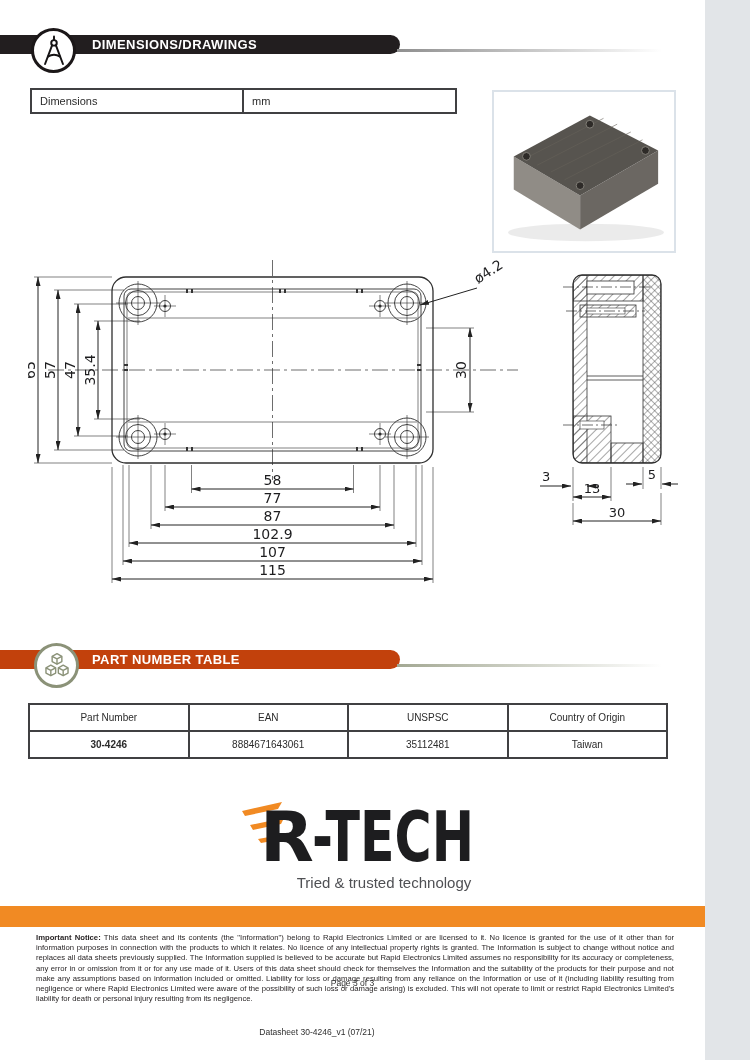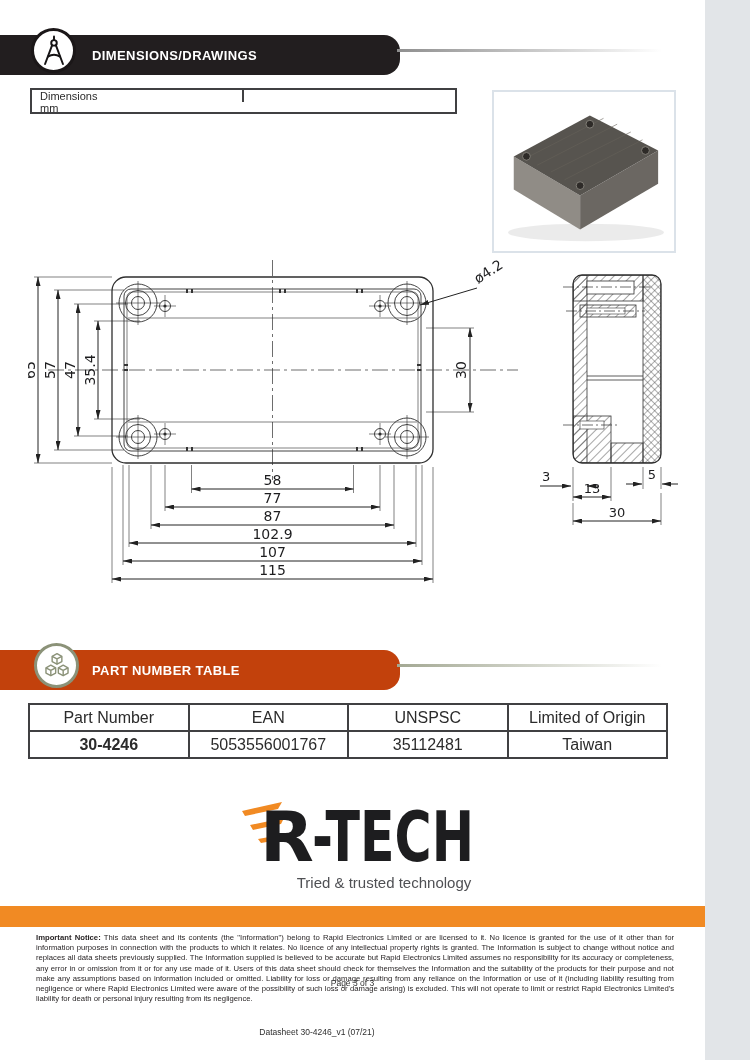--- a/index.html
+++ b/index.html
@@ -5,36 +5,36 @@
   * { margin:0; padding:0; box-sizing:border-box; }
   html,body { background:#fff; }
   #page {
     position:relative; width:750px; height:1060px; background:#ffffff;
     font-family:"Liberation Sans", sans-serif; overflow:hidden;
   }
   
   .side-rail { position:absolute; left:705px; top:0; width:45px; height:1060px; background:#e2e5e8; }
 
   
-  .bar { position:absolute; left:0; width:400px; height:40px; border-radius:0 16px 16px 0;
+  .bar { position:absolute; left:0; width:400px; height:19px; border-radius:0 16px 16px 0;
          display:flex; align-items:center; padding-left:92px; }
   .bar.black { top:35px; background:#221e1f; }
   .bar.green { top:650px; background:#c2410c; }
   .bar .bar-title { color:#fff; font-weight:bold; font-size:13px; letter-spacing:.4px; }
   .fade-line { position:absolute; height:3px; width:265px; left:397px; }
   .fade-line.gray  { top:49px;  background:linear-gradient(to right,#8f8f8f,rgba(160,160,160,0)); }
   .fade-line.green { top:664px; background:linear-gradient(to right,#a3a893,rgba(170,175,150,0)); }
   .icon-circle { position:absolute; border-radius:50%; background:#fff; display:flex;
                  align-items:center; justify-content:center; }
   .icon-circle.c1 { left:31px; top:28px;  width:45px; height:45px; border:3px solid #1b1718; }
   .icon-circle.c2 { left:34px; top:643px; width:45px; height:45px; border:3px solid #8b9278; }
 
   
   .dims-table { position:absolute; left:30px; top:88px; width:427px; height:26px;
-                border:2px solid #404042; display:flex; font-size:11px; color:#2b2b2b;flex-direction:column; }
+                border:2px solid #404042; display:flex; font-size:11px; color:#2b2b2b; }
   .dims-table .cell { display:flex; align-items:center; padding-left:8px; }
   .dims-table .cell.l { width:212px; border-right:2px solid #404042; }
   .dims-table .cell.r { flex:1; }
 
   
   .photo-frame { position:absolute; left:492px; top:90px; width:184px; height:163px;
                  border:2px solid #dbe2e9; background:#fff; }
 
   
   .fv { position:absolute; left:28px;  top:258px; }
@@ -49,21 +49,21 @@
   .clS{ fill:none; stroke:#2e2e2e; stroke-width:0.7; stroke-dasharray:11 3 2 3; }
   .fv .dl { stroke:#222; stroke-width:1; fill:none; marker-start:url(#asF); marker-end:url(#aeF); }
   .fv .dle{ stroke:#222; stroke-width:1; fill:none; marker-end:url(#aeF); }
   .sv .dl { stroke:#222; stroke-width:1; fill:none; marker-start:url(#asS); marker-end:url(#aeS); }
   .sv .dle{ stroke:#222; stroke-width:1; fill:none; marker-end:url(#aeS); }
   .hr { stroke:#333; stroke-width:0.8; }
 
   
   .part-table { position:absolute; left:28px; top:703px; width:640px; border-collapse:collapse; }
   .part-table th, .part-table td { border:2px solid #404042; height:27px; text-align:center;
-                 font-size:16px; color:#2b2b2b; font-weight:normal; width:25%; }
+                 font-size:10px; color:#2b2b2b; font-weight:normal; width:25%; }
   .part-table td.pn { font-weight:bold;margin-top:35px; }
 
   
   .logo-wrap { position:absolute; left:240px; top:798px; width:240px; }
   .tagline { width:240px; padding-left:48px; text-align:center; font-size:15px; color:#4f5054; }
 
   
   .orange-bar { position:absolute; left:0; top:906px; width:705px; height:21px; background:#f18a23; }
   .notice { position:absolute; left:36px; top:933px; width:638px; font-size:7.7px; line-height:1.33;
             color:#231f20; text-align:justify; }
@@ -358,25 +358,25 @@
       </g>
     </svg>
   </div>
 
   <table class="part-table">
     <tbody>
         <tr>
       <th>Part Number</th>
       <th>EAN</th>
       <th>UNSPSC</th>
-      <th>Limited of Origin</th>
+      <th>Country of Origin</th>
     </tr>
     <tr>
       <td class="pn">30-4246</td>
-      <td>5053556001767</td>
+      <td>8884671643061</td>
       <td>35112481</td>
       <td>Taiwan</td>
     </tr>
   </tbody>
     </table>
 
   <div class="logo-wrap">
     <svg width="240" height="72" viewBox="0 0 240 72">
       <g fill="#f18a23">
         <polygon points="2,13 42,4 38,11 5,18"></polygon>

